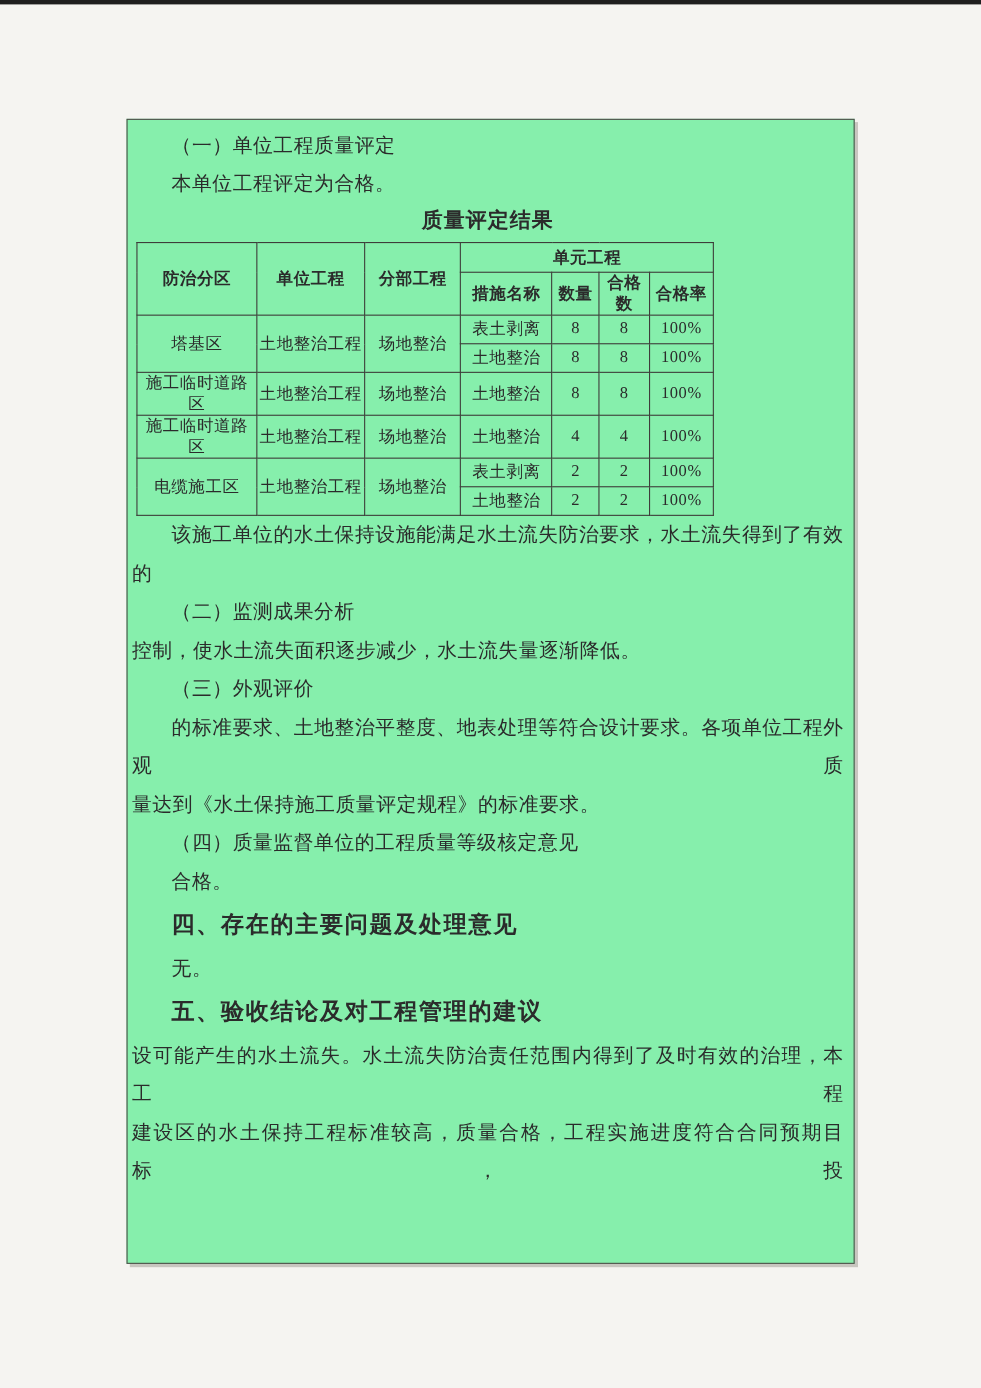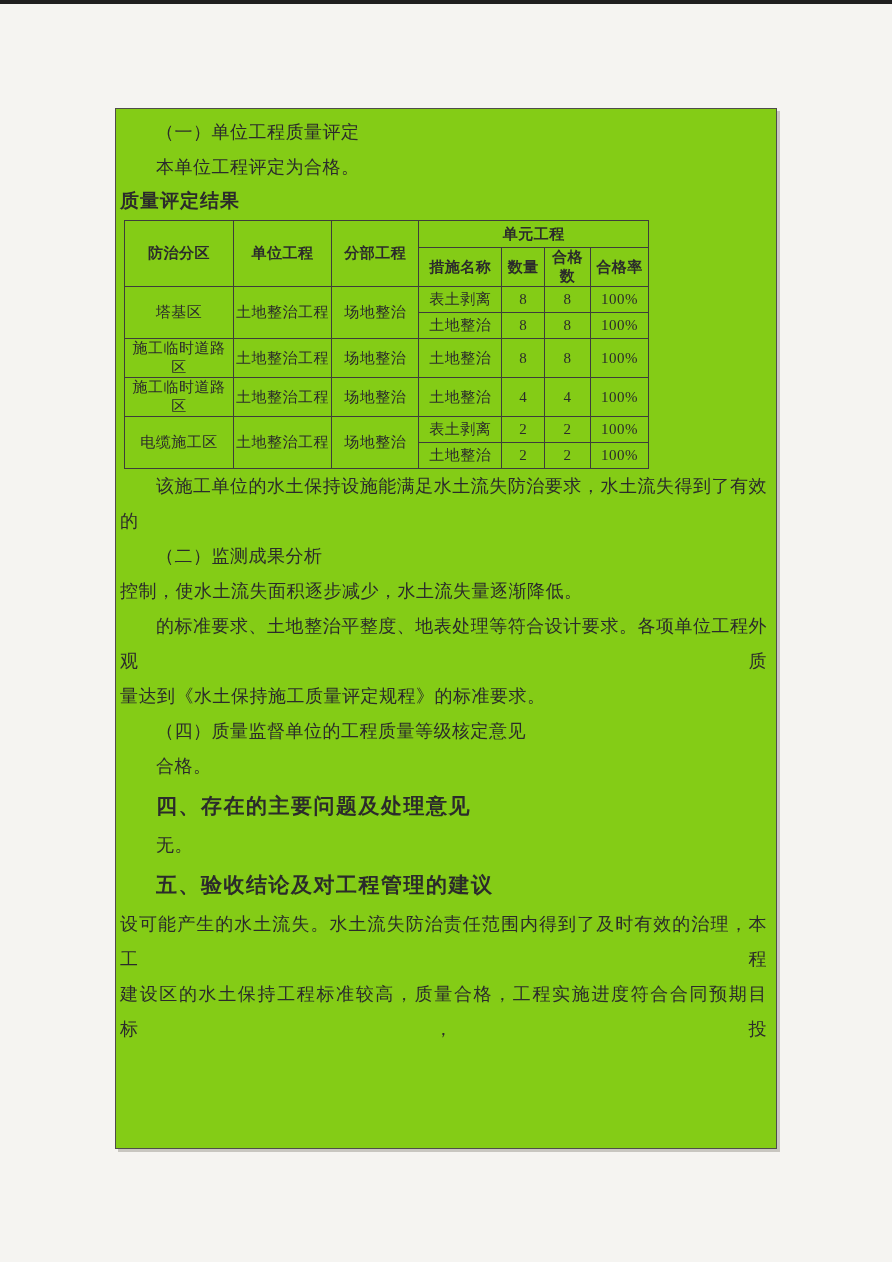--- a/index.html
+++ b/index.html
@@ -11,21 +11,21 @@
     position:relative;
     overflow:hidden;
   }
   .scan-top-edge{
     position:absolute;left:0;top:0;width:892px;height:4px;
     background:#1f1f1f;
   }
   .doc-frame{
     position:absolute;left:115px;top:108px;
     width:662px;height:1041px;
-    background:#84cc16;
+    background:#86efac;
     border:1px solid #4e4d49;
     box-shadow:3px 3px 0 #c8c6c0;
     box-sizing:border-box;
     padding:6px 9px 0 4px;
     overflow:hidden;
   }
   .line{
     font-size:18px;
     line-height:35px;
     letter-spacing:0.5px;
@@ -36,21 +36,21 @@
     text-align:justify;
     text-align-last:justify;
   }
   .line.ind{padding-left:36px;}
   .line.ind.jl{padding-left:0;text-indent:36px;}
   .table-title{
     font-family:"Liberation Sans","DejaVu Sans",sans-serif;
     font-weight:bold;
     font-size:19px;
     line-height:32px;
-    text-align:left;
+    text-align:center;
     letter-spacing:1px;
   }
   .section-heading{
     font-family:"Liberation Sans","DejaVu Sans",sans-serif;
     font-weight:bold;
     font-size:21px;
     line-height:40px;
     margin:2px 0;
     padding-left:36px;
     letter-spacing:1.5px;
@@ -158,20 +158,21 @@
             <td>土地整治</td>
             <td>2</td>
             <td>2</td>
             <td>100%</td>
           </tr>
         </tbody>
       </table>
       <div class="line ind jl">该施工单位的水土保持设施能满足水土流失防治要求，水土流失得到了有效的</div>
       <div class="line ind">（二）监测成果分析</div>
       <div class="line">控制，使水土流失面积逐步减少，水土流失量逐渐降低。</div>
+      <div class="line ind">（三）外观评价</div>
       <div class="line ind jl">的标准要求、土地整治平整度、地表处理等符合设计要求。各项单位工程外观质</div>
       <div class="line">量达到《水土保持施工质量评定规程》的标准要求。</div>
       <div class="line ind">（四）质量监督单位的工程质量等级核定意见</div>
       <div class="line ind">合格。</div>
       <div class="section-heading">四、存在的主要问题及处理意见</div>
       <div class="line ind">无。</div>
       <div class="section-heading">五、验收结论及对工程管理的建议</div>
       <div class="line jl">设可能产生的水土流失。水土流失防治责任范围内得到了及时有效的治理，本工程</div>
       <div class="line jl">建设区的水土保持工程标准较高，质量合格，工程实施进度符合合同预期目标，投</div>
     </div>

